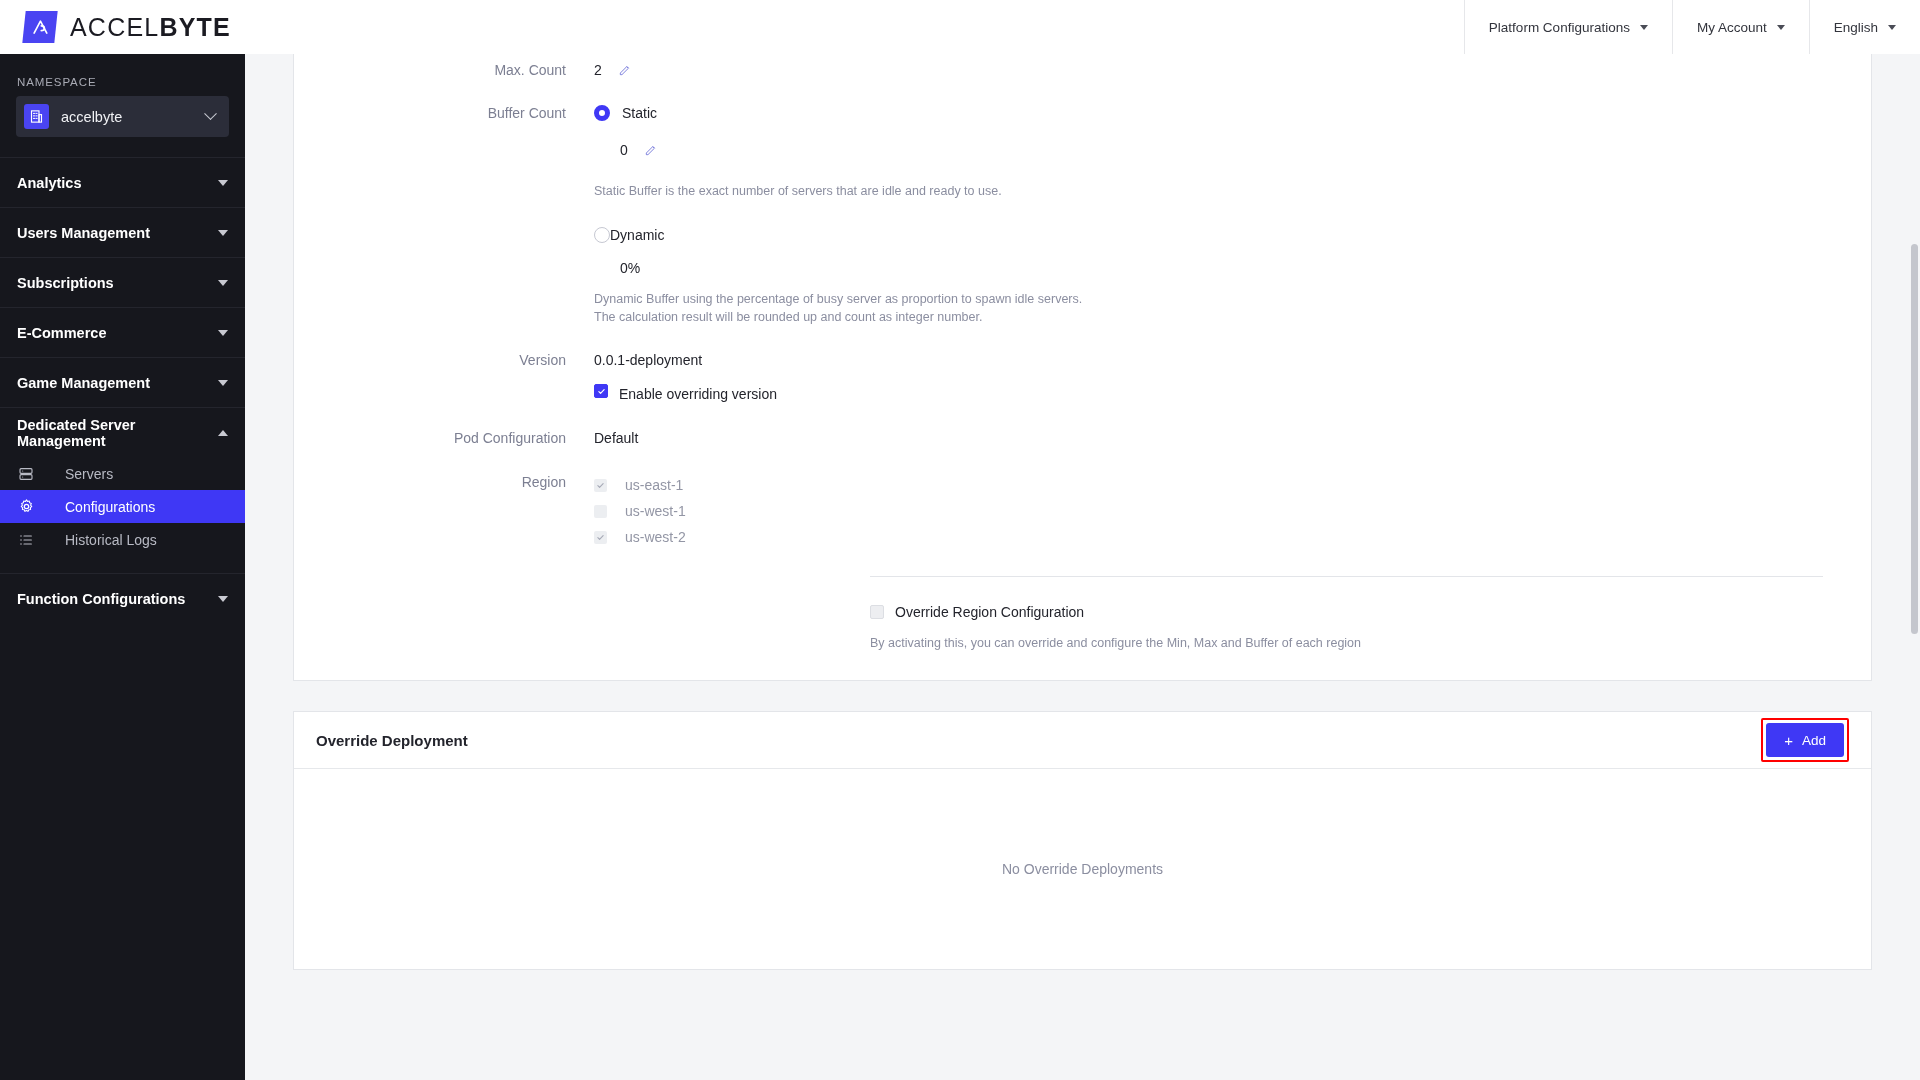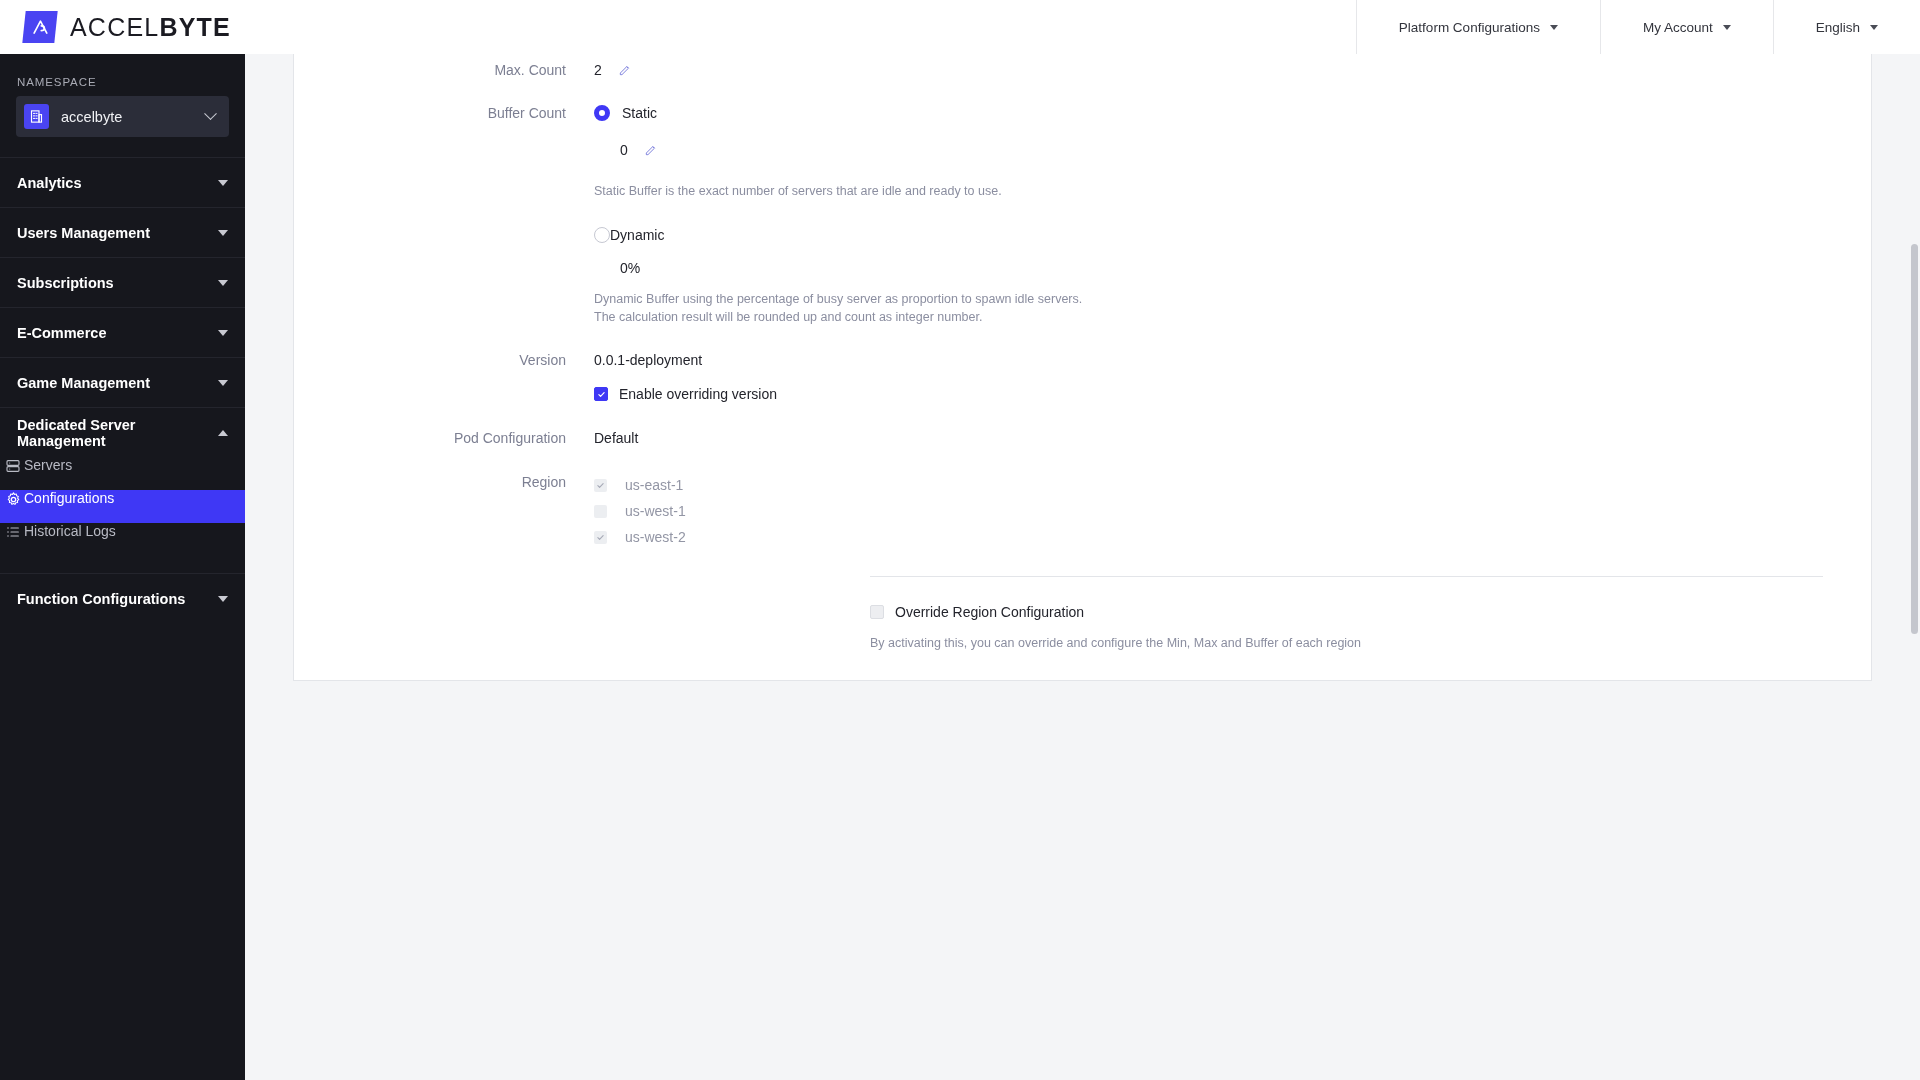--- a/index.html
+++ b/index.html
@@ -26,21 +26,21 @@
   }
   .brand-mark svg { transform: skewX(6deg); }
   .brand-text {
     font-size: 25px; letter-spacing: 1.2px; color: #1b1b22;
     font-weight: 400;
   }
   .brand-text .bold { font-weight: 700; }
   .topnav { margin-left: auto; display: flex; align-items: center; height: 54px; }
   .topnav-item {
     display: flex; align-items: center; gap: 10px;
-    height: 54px; padding: 0 42px;
+    height: 54px; padding: 0 24px;
     font-size: 13.5px; color: #33353d;
     border-left: 1px solid #e6e7ea;
     cursor: pointer;
   }
   .caret-sm {
     width: 0; height: 0;
     border-left: 4.5px solid transparent;
     border-right: 4.5px solid transparent;
     border-top: 5px solid #4a4c56;
   }
@@ -88,22 +88,22 @@
     border-right: 5.5px solid transparent;
     border-top: 6px solid #c9cad2;
   }
   .tri-up {
     width: 0; height: 0;
     border-left: 5.5px solid transparent;
     border-right: 5.5px solid transparent;
     border-bottom: 6px solid #c9cad2;
   }
   .nav-sub {
-    height: 33px; display: flex; gap: 2px;
-    padding: 0 4px; color: #b8bac4; font-size: 14px; cursor: pointer;
+    height: 33px; display: flex; align-items: center; gap: 30px;
+    padding: 0 17px; color: #b8bac4; font-size: 14px; cursor: pointer;
   }
   .nav-sub.active { background: #3f38f5; color: #ffffff; }
   .nav-sub .ico { width: 18px; height: 18px; display: flex; align-items: center; justify-content: center; flex: 0 0 auto; }
 
   
   .main {
     position: absolute; top: 46px; left: 245px;
     width: 1675px; height: 1026px;
     background: #f4f5f7;
     overflow: hidden;
@@ -354,21 +354,21 @@
 
         <div class="helper" style="margin-top:12px;">Dynamic Buffer using the percentage of busy server as proportion to spawn idle servers.</div>
         <div class="helper">The calculation result will be rounded up and count as integer number.</div>
       </div>
     </div>
 
     <div class="row" style="margin-top:24px;">
       <div class="lbl">Version</div>
       <div>
         <div class="val">0.0.1-deployment</div>
-        <div style="display:flex;align-items:center;gap:11px;margin-top:14px;">
+        <div style="display:flex;align-items:flex-start;gap:11px;margin-top:14px;">
           <span class="cbx on">
             <svg width="9" height="9" viewBox="0 0 24 24" fill="none">
                 <path d="M5 12.5l4.5 4.5L19 7" stroke="#fff" stroke-width="3.2" stroke-linecap="round" stroke-linejoin="round"></path>
               </svg>
           </span>
           <span class="val">Enable overriding version</span>
         </div>
       </div>
     </div>
 
@@ -407,17 +407,31 @@
       <div class="hr"></div>
     </div>
 
     <div style="display:flex;align-items:center;gap:11px;margin:25px 0 0 576px;">
       <span class="cbx flat"></span>
       <span class="val">Override Region Configuration</span>
     </div>
     <div class="helper" style="margin:12px 0 0 576px;">By activating this, you can override and configure the Min, Max and Buffer of each region</div>
   </div>
 
+  <div class="card panel2">
+    <div class="panel-head">
+      <div class="panel-title">Override Deployment</div>
+      <div class="add-wrap">
+        <button class="add-btn">
+          <span class="plus">+</span>
+          <span>Add</span>
+        </button>
+      </div>
+    </div>
+    <div class="empty-state">
+      <span>No Override Deployments</span>
+    </div>
+  </div>
 </div>
 
 <div class="scroll-track">
   <div class="scroll-thumb"></div>
 </div>
 
 </body></html>

